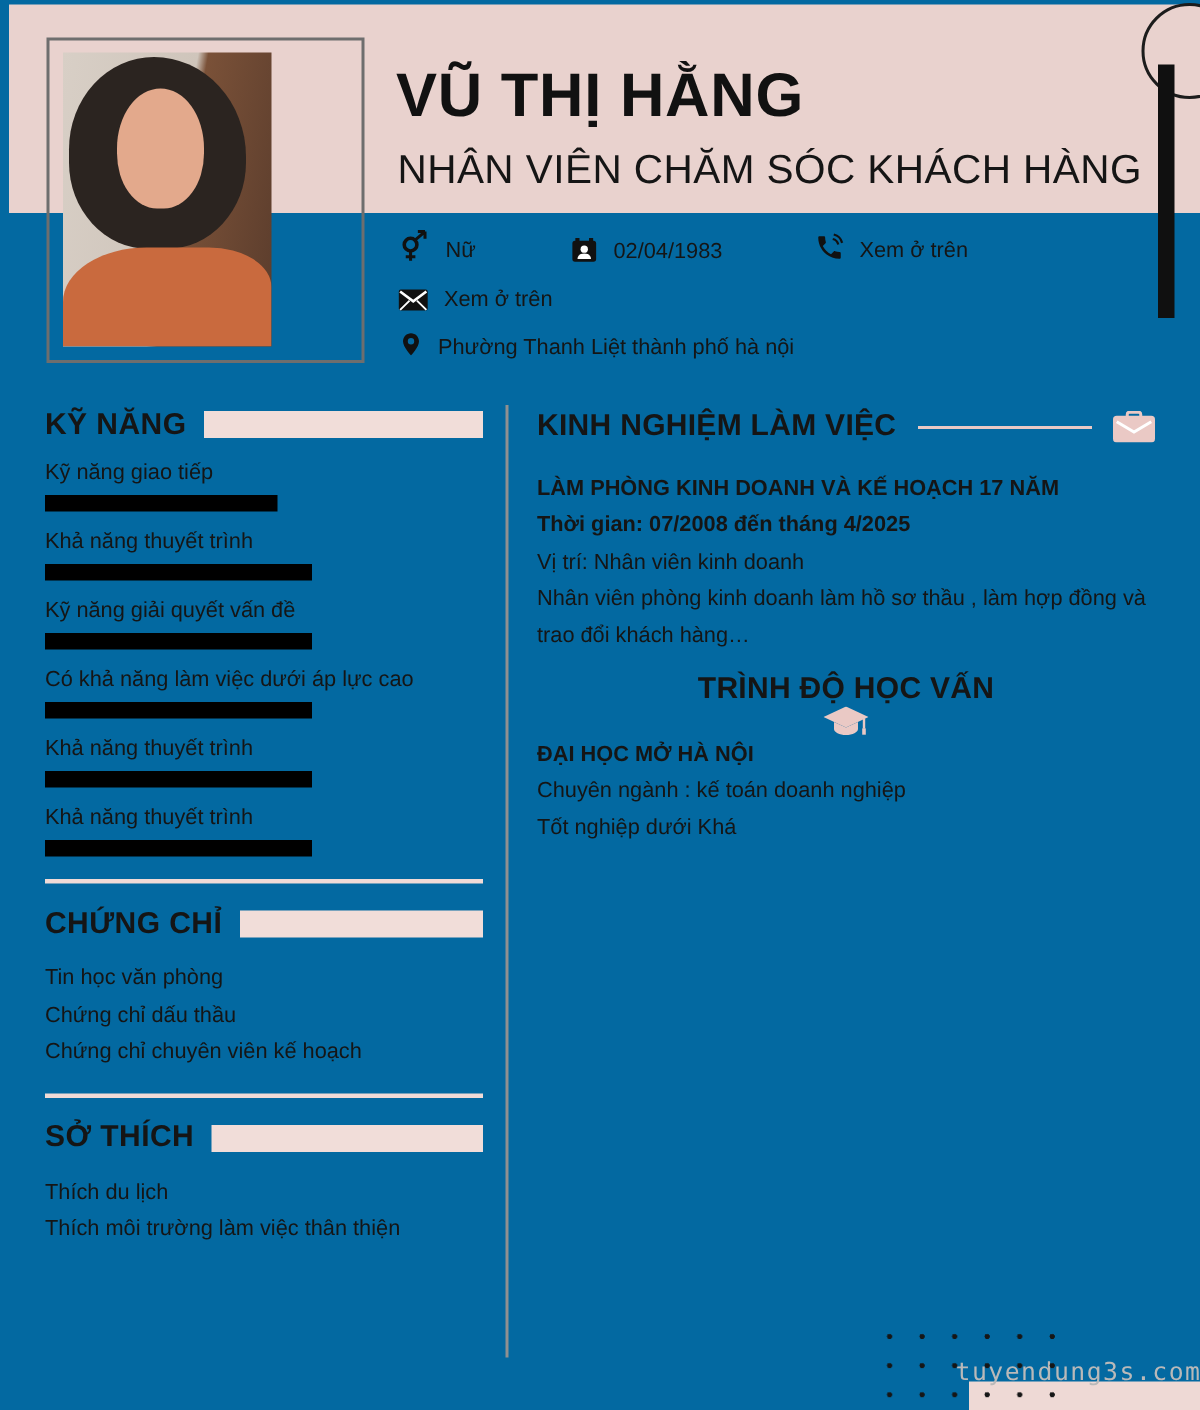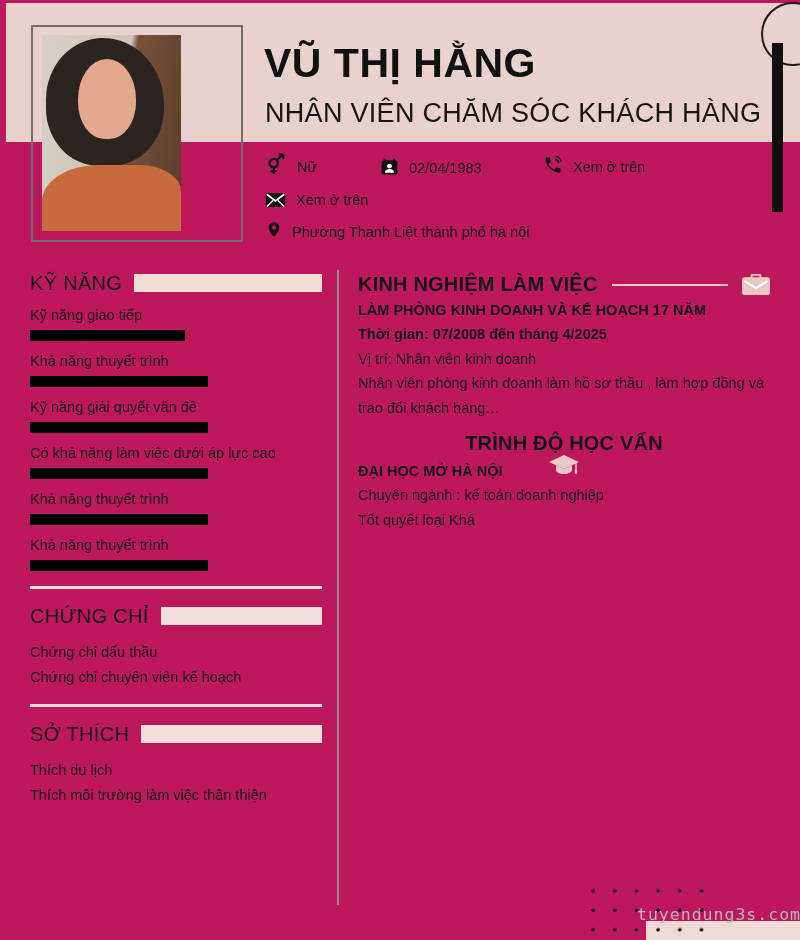--- a/index.html
+++ b/index.html
@@ -1,16 +1,16 @@
 <!DOCTYPE html>
 <html><head>
 <meta charset="utf-8">
 <style>
   html,body { margin:0; padding:0; background:#fff; }
-  .page { position:relative; width:800px; height:940px; background:#be185d; overflow:hidden;
+  .page { position:relative; width:800px; height:940px; background:#0369a1; overflow:hidden;
           font-family:"Liberation Sans",sans-serif; color:#151515; }
 
   
   .band { position:absolute; left:6px; top:3px; width:794px; height:139px; background:#e9d2ce; }
   .circle-deco { position:absolute; left:761px; top:2px; width:60px; height:60px;
                  border:2.5px solid #1c1c1c; border-radius:50%; }
   .bar-deco { position:absolute; left:772px; top:43px; width:11px; height:169px; background:#101010; }
 
   
   .photo-frame { position:absolute; left:31px; top:25px; width:208px; height:213px; border:2px solid #6e6e6e; }
@@ -30,34 +30,34 @@
   
   .contact-item { position:absolute; display:flex; align-items:flex-end; gap:10px;
                   font-size:14.5px; height:22px; white-space:nowrap; }
   .contact-item svg { flex:none; display:block; }
 
   
   .vdiv { position:absolute; left:337px; top:270px; width:2px; height:635px; background:#909090; }
 
   .left-col { position:absolute; left:30px; top:270px; width:292px; }
   .sec-head { display:flex; align-items:center; height:26px; margin-bottom:11px; }
-  .sec-title { font-size:20px; font-weight:400; letter-spacing:.3px; white-space:nowrap;text-align:center; }
+  .sec-title { font-size:20px; font-weight:700; letter-spacing:.3px; white-space:nowrap;text-align:center; }
   .sec-block { flex:1; height:18px; background:#f1ddd9; margin-left:12px; }
   .skill { margin-bottom:12px; }
   .skill-label { font-size:14.5px; line-height:17px; margin-bottom:6px; }
   .skill-bar { height:11px; background:#000; }
   .hdiv { height:3px; background:#f0dbd7; margin:15px 0 14px; }
   .plain-line { font-size:14.5px; line-height:24.5px; }
 
   .right-col { position:absolute; left:358px; top:271px; width:412px; }
   .rsec-head { display:flex; align-items:center; height:27px; }
   .rsec-title { font-size:20px; font-weight:800; letter-spacing:.2px; white-space:nowrap;text-align:right; }
   .runderline { flex:1; height:2px; background:#e9c9c5; margin:0 14px; }
   .rsec-head svg { flex:none; display:block; }
-  .rblock { margin-top:0; }
+  .rblock { margin-top:16px; }
   .edu-head { margin-top:12px;flex-direction:column; }
   .rline { font-size:14.5px; line-height:24.4px; }
   .rline.bold { font-weight:700; }
 
   
   .corner-rect { position:absolute; left:646px; top:921px; width:154px; height:19px; background:#eed9d5; }
   .watermark { position:absolute; left:637px; top:905px; font-family:"DejaVu Sans Mono",monospace;
                font-size:16.5px; color:#b9b9b9; letter-spacing:1px; }
   .dots { position:absolute; left:585px; top:883px; width:131px; height:56px;
           background-image:radial-gradient(circle at 8px 8px,#161616 1.6px,transparent 1.9px);
@@ -158,20 +158,21 @@
       <div class="skill-label">Khả năng thuyết trình</div>
       <div class="skill-bar" style="width: 61%;"></div>
     </div>
 
     <div class="hdiv"></div>
 
     <div class="sec-head">
       <span class="sec-title">CHỨNG CHỈ</span>
       <span class="sec-block"></span>
     </div>
+    <div class="plain-line">Tin học văn phòng</div>
     <div class="plain-line">Chứng chỉ dấu thầu</div>
     <div class="plain-line">Chứng chỉ chuyên viên kế hoạch</div>
 
     <div class="hdiv"></div>
 
     <div class="sec-head">
       <span class="sec-title">SỞ THÍCH</span>
       <span class="sec-block"></span>
     </div>
     <div class="plain-line">Thích du lịch</div>
@@ -202,21 +203,21 @@
       <svg viewBox="0 0 30 22" width="30" height="22">
         <path d="M15 0 L30 7 L15 14 L0 7 Z" fill="#eac9c5"></path>
         <path d="M7 10.3 v4.7 c0 2.2 3.6 4 8 4 s8-1.8 8-4 v-4.7 l-8 3.7 z" fill="#eac9c5"></path>
         <path d="M27 7.8 v7" stroke="#eac9c5" stroke-width="1.6" fill="none"></path>
         <rect x="25.8" y="14.6" width="2.4" height="4.2" fill="#eac9c5"></rect>
       </svg>
     </div>
     <div class="rblock">
       <div class="rline bold">ĐẠI HỌC MỞ HÀ NỘI</div>
       <div class="rline">Chuyên ngành : kế toán doanh nghiệp</div>
-      <div class="rline">Tốt quyết loại Khá</div>
+      <div class="rline">Tốt nghiệp dưới Khá</div>
     </div>
   </div>
 
   <div class="corner-rect"></div>
   <div class="watermark">tuyendung3s.com</div>
   <div class="dots"></div>
 
 </div>
 
 </body></html>

